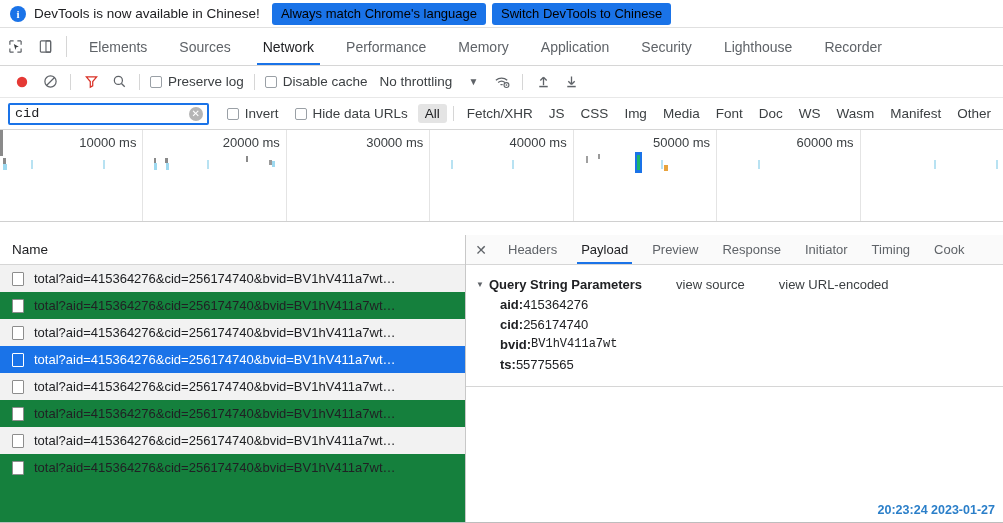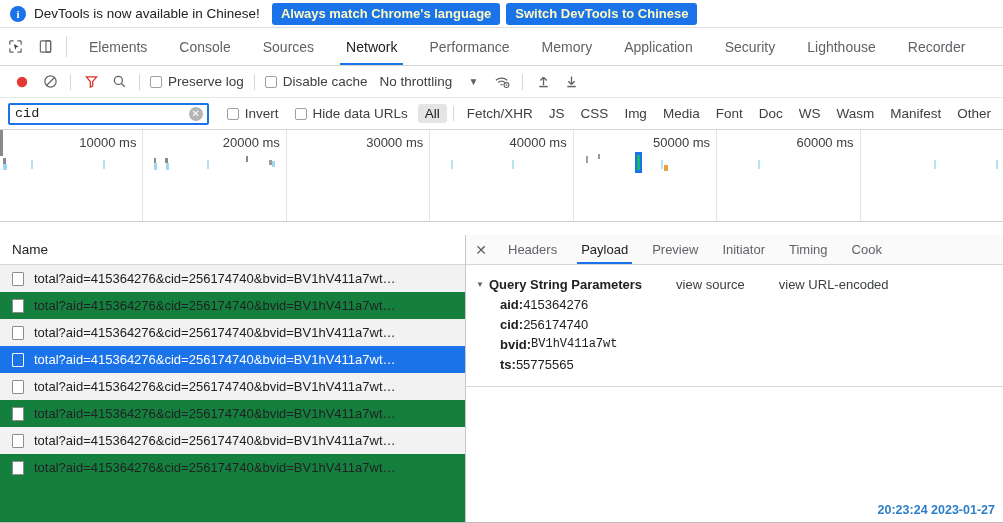--- a/index.html
+++ b/index.html
@@ -25,21 +25,21 @@
     display:flex; align-items:center; justify-content:center;
     font-family:"Liberation Serif", serif; margin-left:4px; margin-right:8px;
     flex:none;
   }
   .banner-text { font-size:13.5px; color:#202124; margin-right:12px; white-space:nowrap;text-align:right; }
   .banner-btn {
     height:22px; padding:0 9px; display:flex; align-items:center;
     font-size:13px; border-radius:3px; white-space:nowrap; cursor:pointer;
     margin-right:6px;
   }
-  .banner-btn.primary { background:#1a73e8; color:#fef9c3; font-weight:bold; }
+  .banner-btn.primary { background:#1a73e8; color:#000000; font-weight:normal; }
   .banner-btn.plain { background:#ffffff; color:#3c4043; border:1px solid #d0d0d0; }
 
   
   .tabbar {
     height:38px; display:flex; align-items:stretch;
     background:#ffffff; border-bottom:1px solid #d6d6d6;
   }
   .tb-icon-btn {
     width:30px; display:flex; align-items:center; justify-content:center;
     cursor:pointer; color:#5f6368;
@@ -181,21 +181,20 @@
       </svg>
     </div>
     <div class="tb-icon-btn">
       <svg width="15" height="15" viewBox="0 0 16 16">
         <rect x="2.5" y="2" width="11" height="12" rx="1" stroke="#5f6368" stroke-width="1.2" fill="none"></rect>
         <rect x="8.5" y="2" width="5" height="12" rx="1" stroke="#5f6368" stroke-width="1.2" fill="none"></rect>
       </svg>
     </div>
     <div class="tb-sep"></div>
     <div class="tab">Elements</div>
-    <div class="tab">Console</div>
     <div class="tab">Sources</div>
     <div class="tab active">Network</div>
     <div class="tab">Performance</div>
     <div class="tab">Memory</div>
     <div class="tab">Application</div>
     <div class="tab">Security</div>
     <div class="tab">Lighthouse</div>
     <div class="tab">Recorder</div>
   </div>
 
@@ -381,20 +380,21 @@
         </div>
       <div class="lp-bottomline"></div>
     </div>
 
     <div class="rightpane">
       <div class="rp-tabs">
         <div class="rp-close">✕</div>
         <div class="rp-tab">Headers</div>
         <div class="rp-tab active">Payload</div>
         <div class="rp-tab">Preview</div>
+        <div class="rp-tab">Response</div>
         <div class="rp-tab">Initiator</div>
         <div class="rp-tab">Timing</div>
         <div class="rp-tab">Cook</div>
       </div>
 
       <div class="payload">
         <div class="sect-title">
           <span class="tri">▼</span>
           <span>Query String Parameters</span>
           <span class="viewlink">view source</span>

